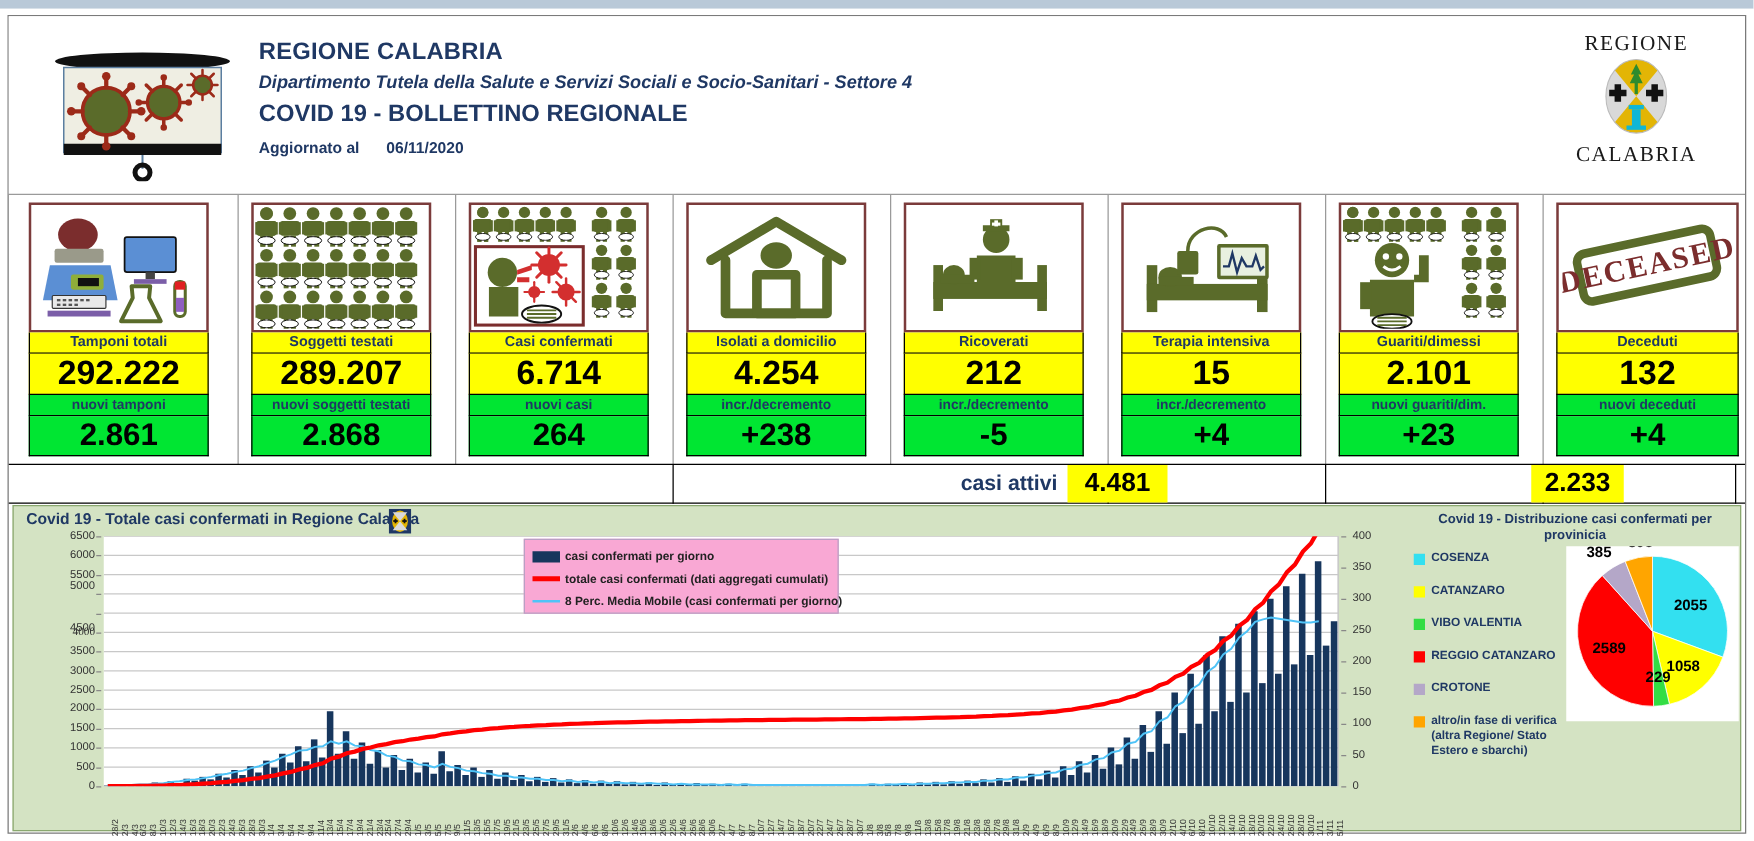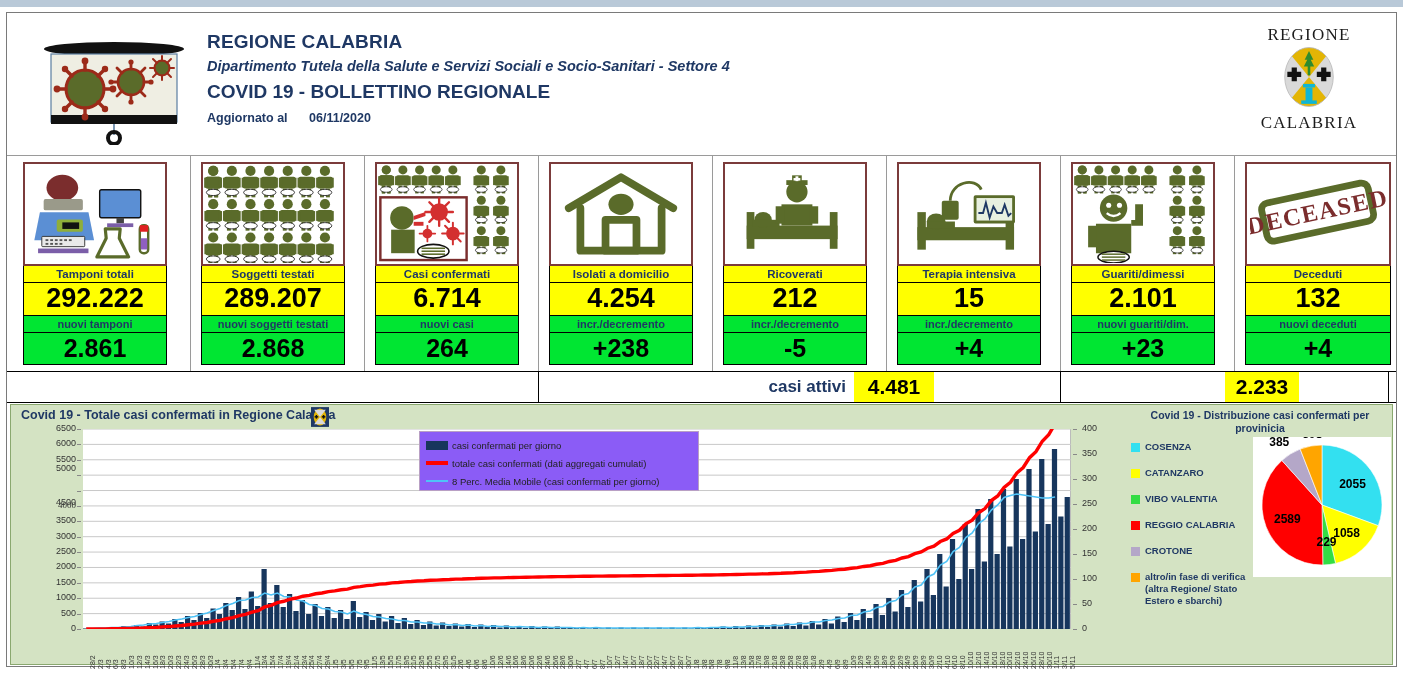--- a/index.html
+++ b/index.html
@@ -143,23 +143,24 @@
   }
   .tickmark-r { position: absolute; left: 0; width: 4px; height: 1px; background: #888; }
   .xlabels { position: absolute; left: 72px; top: 226px; width: 988px; height: 48px; }
   .xlab {
     position: absolute; top: 0; font-size: 7px; color: #333;
     transform-origin: left top; transform: rotate(-90deg) translateX(-38px);
     white-space: nowrap; width: 40px;
   }
   .legendbox {
     position: absolute; left: 408px; top: 26px;
-    width: 280px; height: 60px;
-    background: #8b5cf6; border: 1px solid #b9a0c4;
+    width: 252px; height: 60px;
+    background: #f9a8d4; border: 1px solid #b9a0c4;
     padding: 4px 6px;
+    font-weight: bold;
   }
   .leg-item { display: flex; align-items: center; height: 18px; }
   .leg-sw-bar { width: 22px; height: 9px; background: #17365d; margin-right: 4px; flex: none; }
   .leg-sw-red { width: 22px; height: 4px; background: #ff0000; margin-right: 4px; flex: none; }
   .leg-sw-cyan { width: 22px; height: 2px; background: #4fc3f7; margin-right: 4px; flex: none; }
   .leg-txt { font-size: 9.5px; color: #222; white-space: nowrap; }
 
   
   .piepanel {
     position: absolute; left: 1112px; top: 0px;
@@ -1065,21 +1066,21 @@
             <div class="pl-item">
               <span class="pl-sw" style="background: rgb(255, 255, 0);"></span>
               <span class="pl-txt">CATANZARO</span>
             </div>
             <div class="pl-item">
               <span class="pl-sw" style="background: rgb(51, 221, 68);"></span>
               <span class="pl-txt">VIBO VALENTIA</span>
             </div>
             <div class="pl-item">
               <span class="pl-sw" style="background: rgb(255, 0, 0);"></span>
-              <span class="pl-txt">REGGIO CALABRIA</span>
+              <span class="pl-txt">REGGIO CATANZARO</span>
             </div>
             <div class="pl-item">
               <span class="pl-sw" style="background: rgb(180, 167, 200);"></span>
               <span class="pl-txt">CROTONE</span>
             </div>
             <div class="pl-item" style="margin-top: 8px;">
               <span class="pl-sw" style="background: rgb(255, 165, 0);"></span>
               <span class="pl-txt" style="width: 105px;">altro/in fase di verifica (altra Regione/ Stato Estero e sbarchi)</span>
             </div>
           </div>

